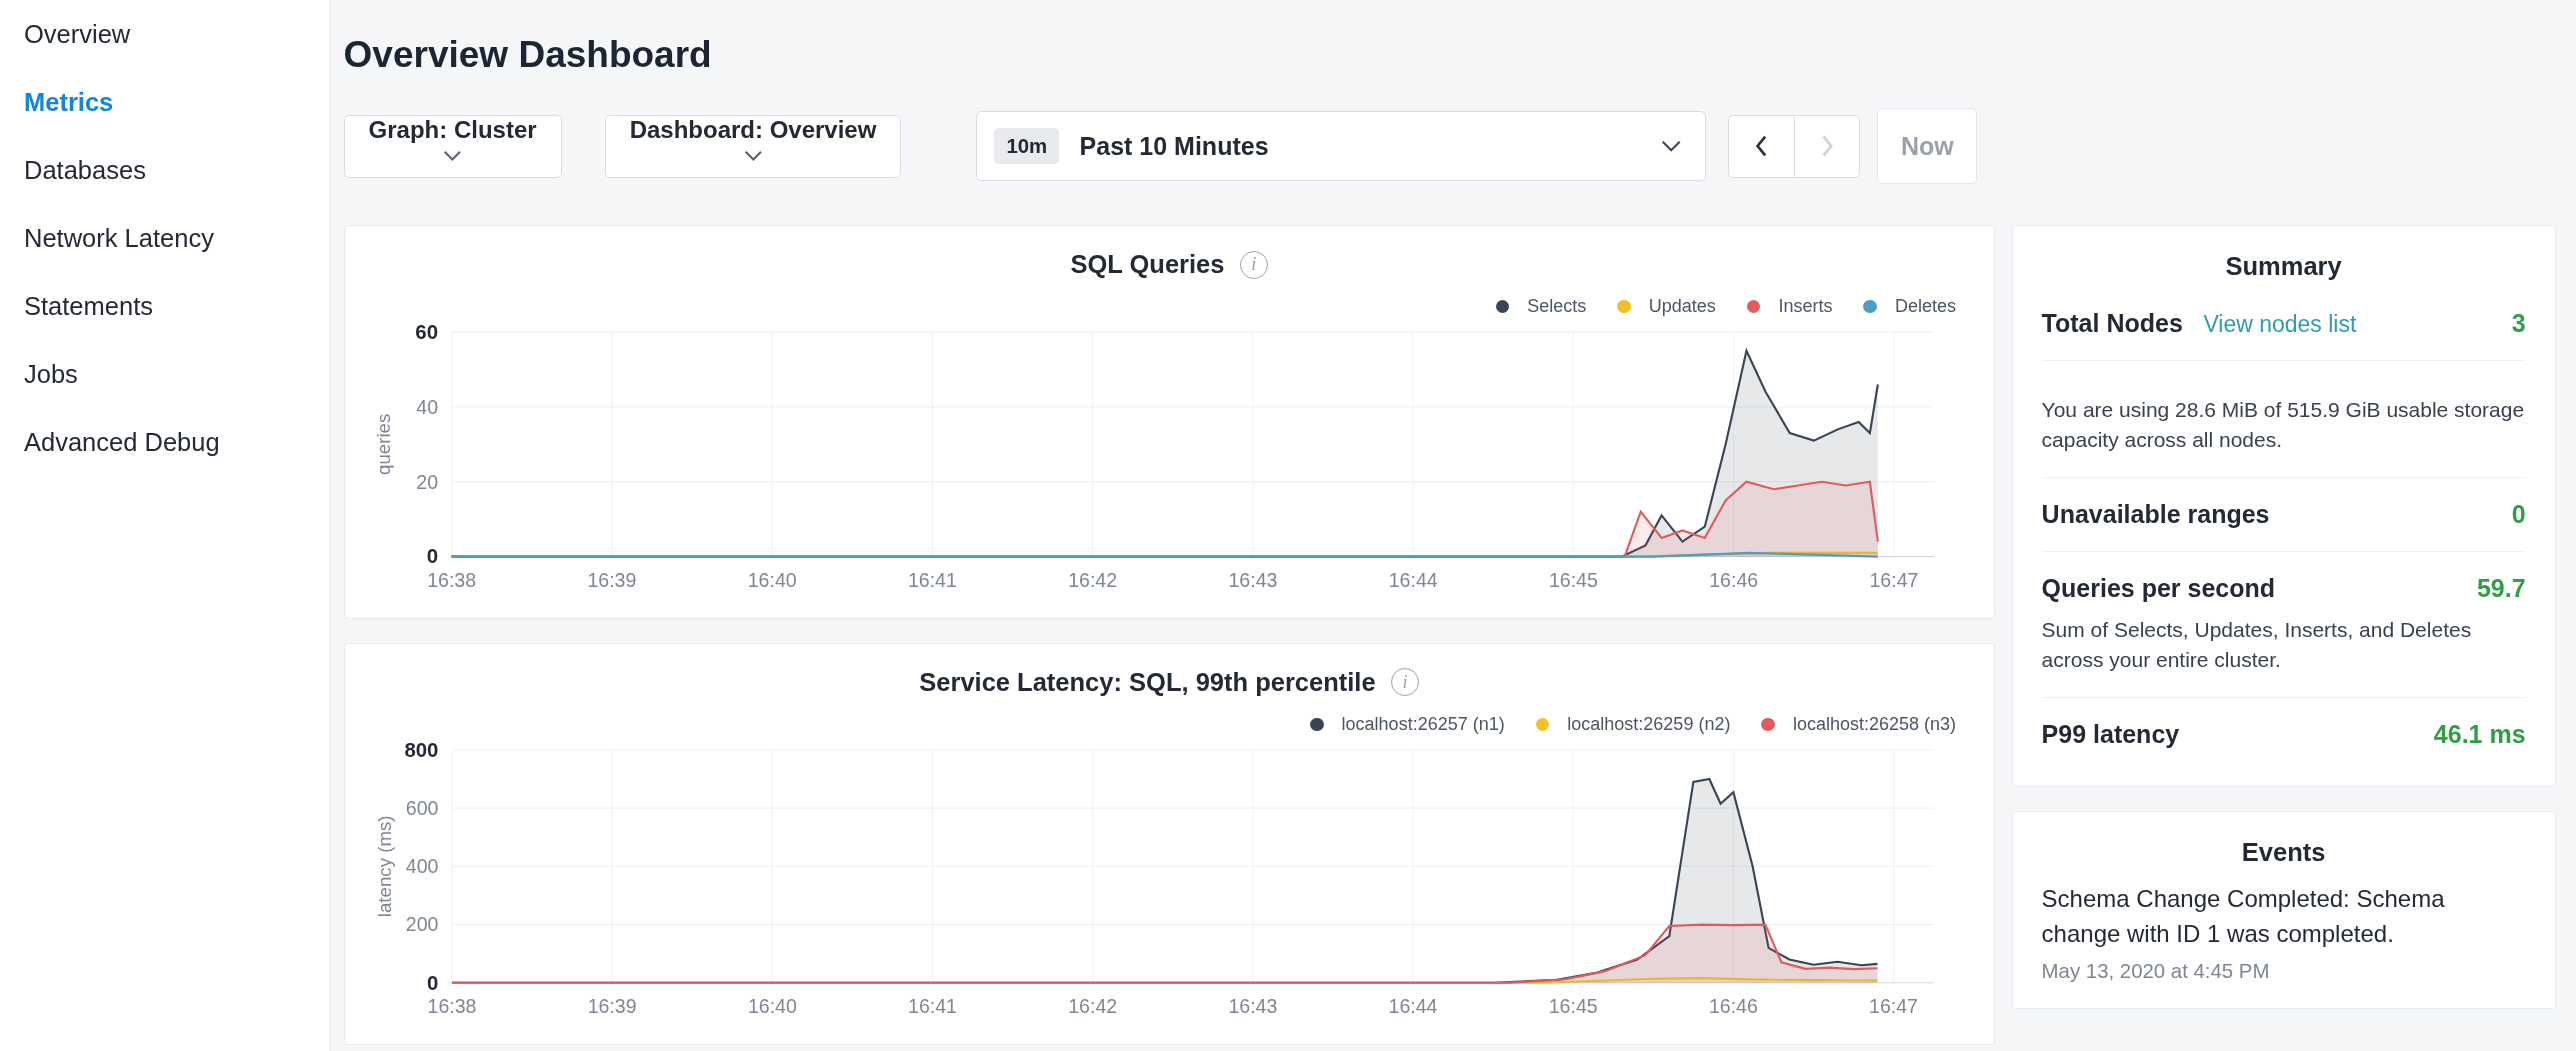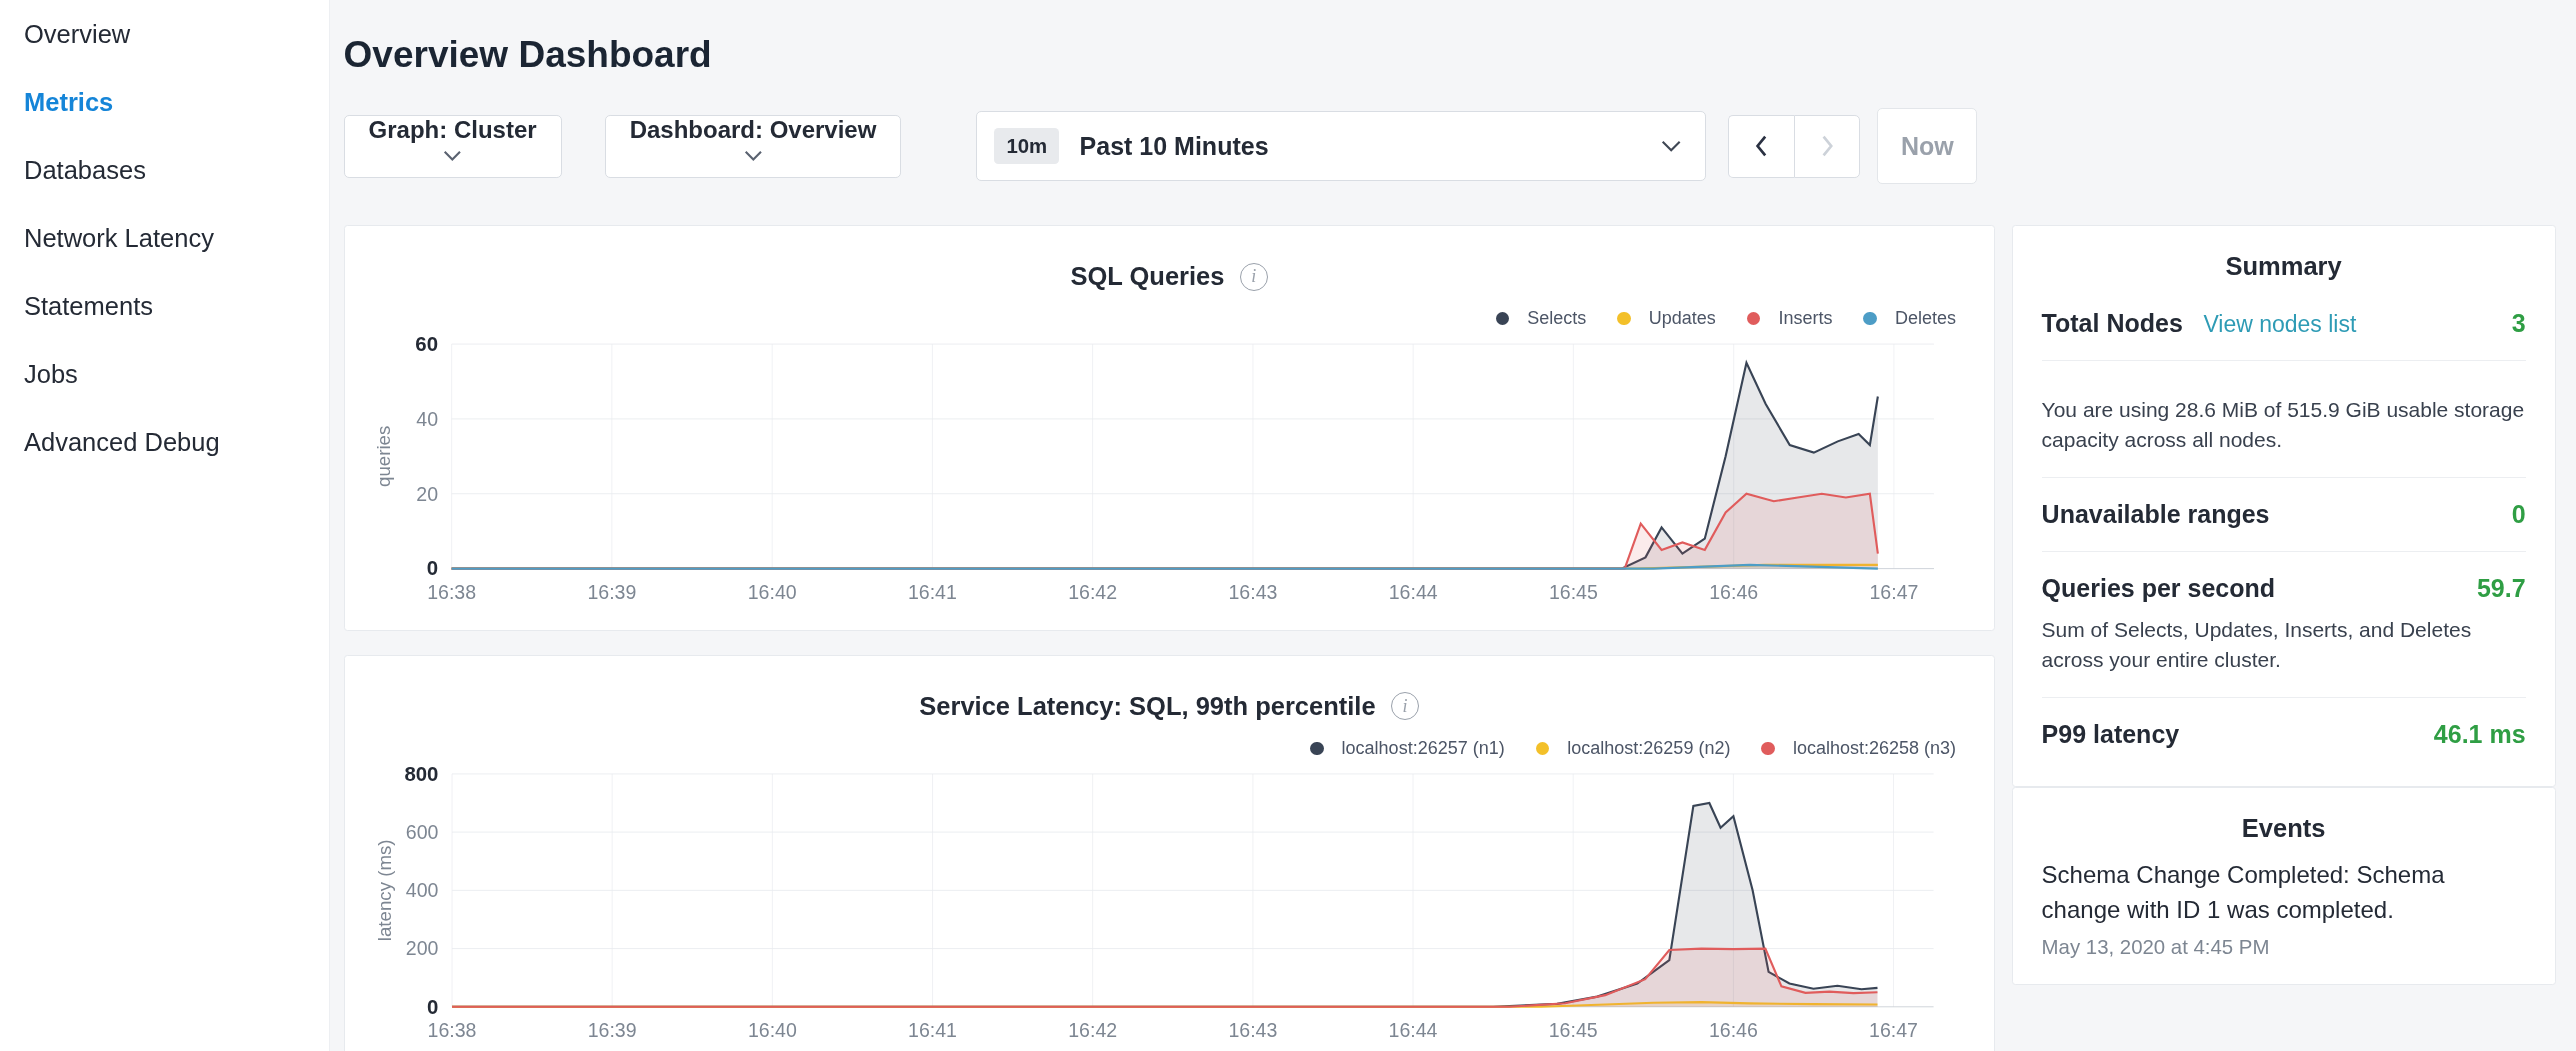--- a/index.html
+++ b/index.html
@@ -54,21 +54,21 @@
     font-size:25px; font-weight:600; color:#9aa1ab; cursor:pointer;
     font-family:"Liberation Sans", sans-serif;
   }
   
   .main-cols { display:flex; align-items:flex-start; }
   .charts-col { flex:1; min-width:0; }
   .right-col { width:544px; margin-left:17px; flex-shrink:0; }
   
   .panel { background:#fff; border:0.9px solid #e7eaee; border-radius:3.4px; }
   .chart-panel { margin-bottom:24px; padding:24px 25.5px 13.6px 25.5px; }
-  .chart-header { display:flex; justify-content:center; align-items:center; gap:15.3px;margin-top:12px; }
+  .chart-header { display:flex; justify-content:center; align-items:center; gap:15.3px; }
   .chart-title { font-size:25.5px; font-weight:700; color:#242a35; }
   .info-icon {
     width:28px; height:28px; border:1.7px solid #9aa1ab; border-radius:50%;
     color:#9aa1ab; font-size:18px; font-style:italic;
     display:flex; align-items:center; justify-content:center;
     font-family:"Liberation Serif", serif; cursor:pointer; flex-shrink:0;
   }
   .legend { display:flex; justify-content:flex-end; gap:31px; margin:17px 12px 3.4px 0; }
   .legend-item { display:flex; align-items:center; gap:18px; font-size:18px; color:#4c5566; cursor:pointer; }
   .legend-dot { width:13.6px; height:13.6px; border-radius:50%; display:inline-block; }
@@ -81,21 +81,21 @@
   
   .side-panel { padding:25.5px 29px; }
   .side-title { text-align:center; font-size:25.5px; font-weight:700; color:#242a35; margin-bottom:6.8px; }
   .sum-row { padding:22px 0; border-bottom:0.9px solid #eceef1; }
   .sum-row:last-child { border-bottom:none; padding-bottom:12px; }
   .sum-main { display:flex; justify-content:space-between; align-items:baseline; }
   .sum-label { font-size:25px; font-weight:700; color:#242a35; }
   .sum-link { font-size:23px; font-weight:400; color:#2e9bb5; margin-left:13.6px; cursor:pointer; text-decoration:none; }
   .sum-value { font-size:25px; font-weight:700; color:#2f9e44; white-space:nowrap; }
   .sum-desc { font-size:21px; font-weight:400; color:#39414e; line-height:1.42; margin-top:12px; }
-  .events-panel { }
+  .events-panel { margin-top:24px; }
   .event-item { margin-top:15.3px; cursor:pointer; }
   .event-text { font-size:24px; color:#242a35; line-height:1.45; }
   .event-time { font-size:20.4px; color:#7d8692; margin-top:8.5px; }
 </style>
 </head>
 <body>
 
 <nav class="sidebar">
   <div class="nav-item">Overview</div>
   <div class="nav-item active">Metrics</div>

